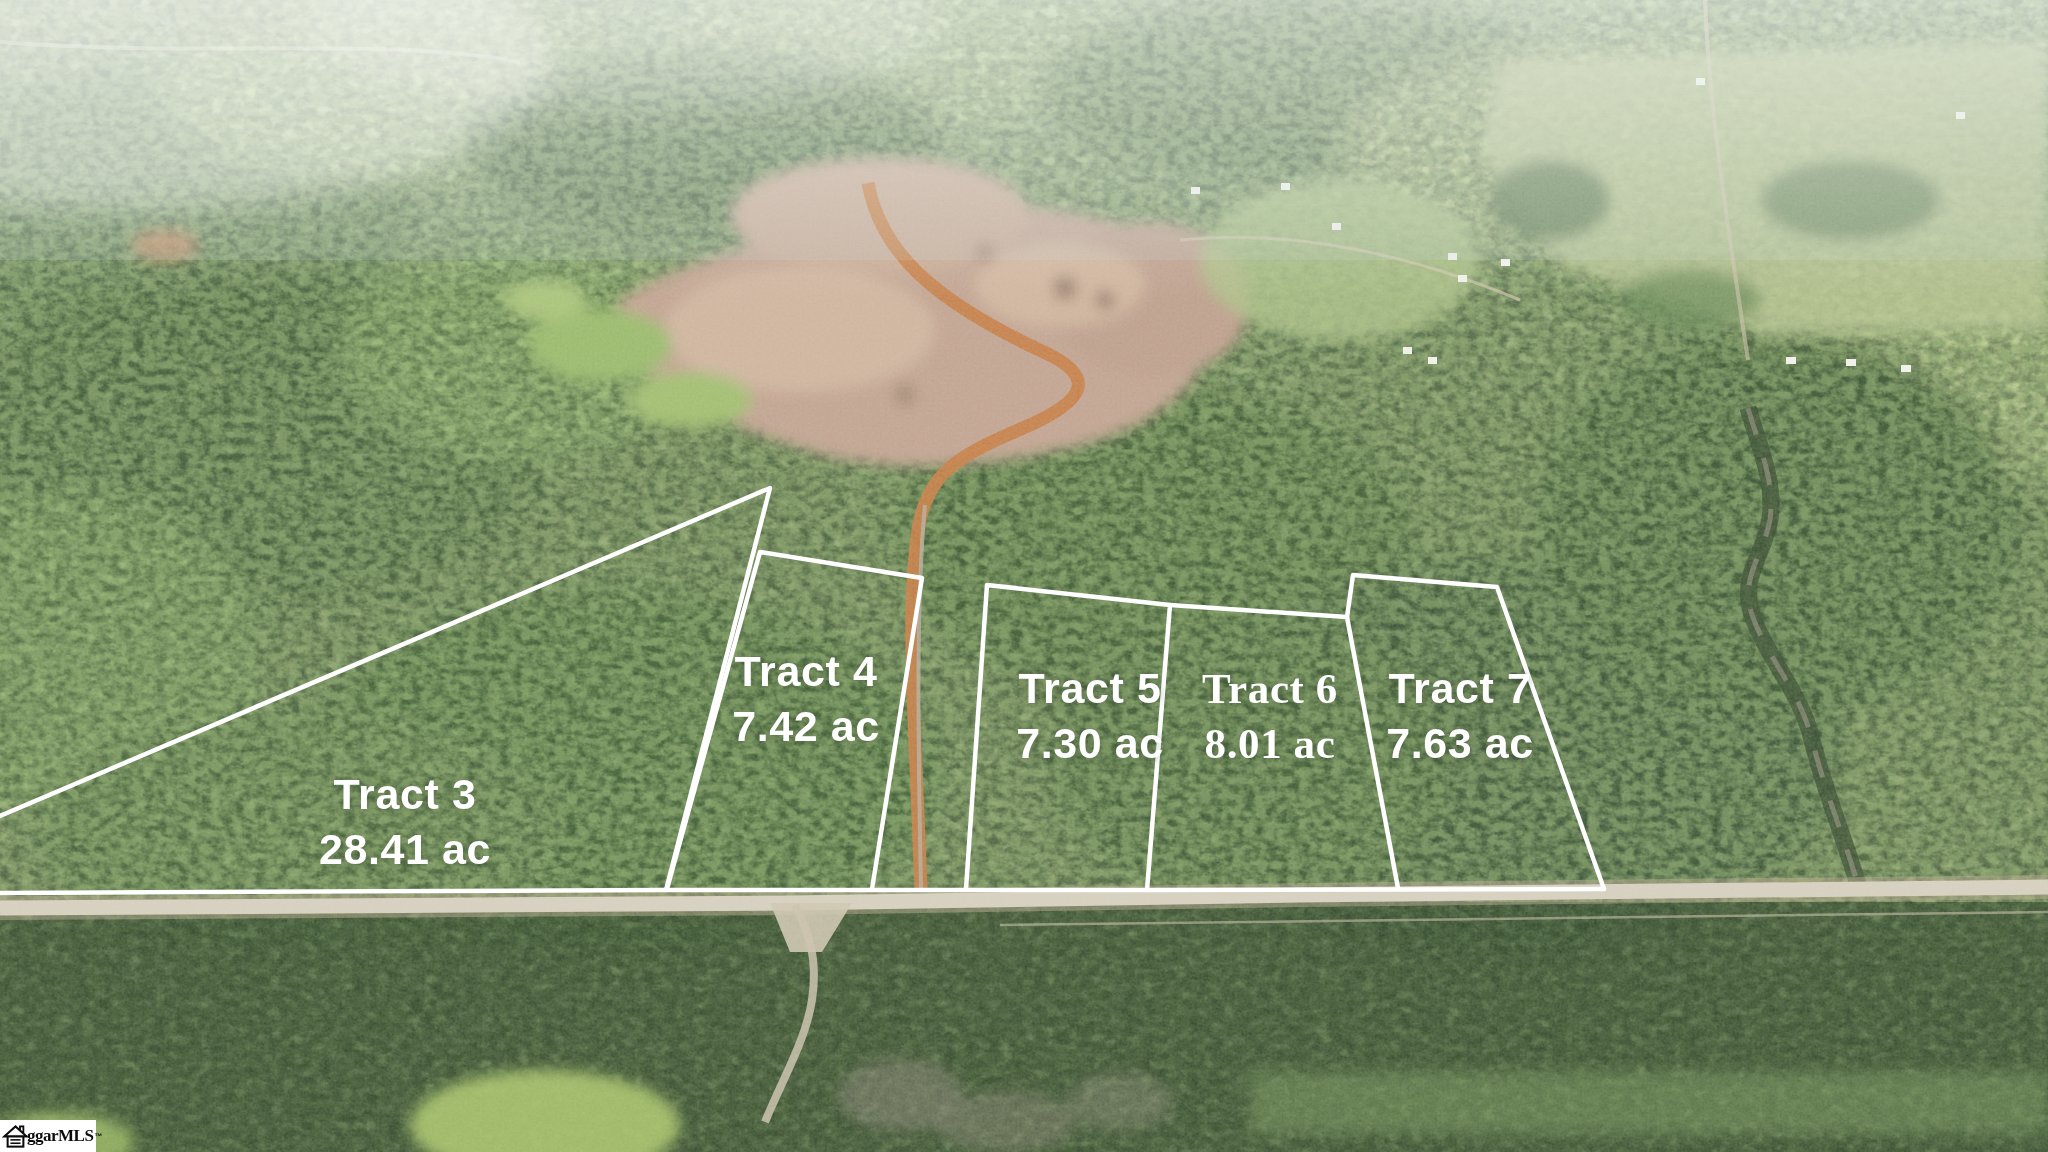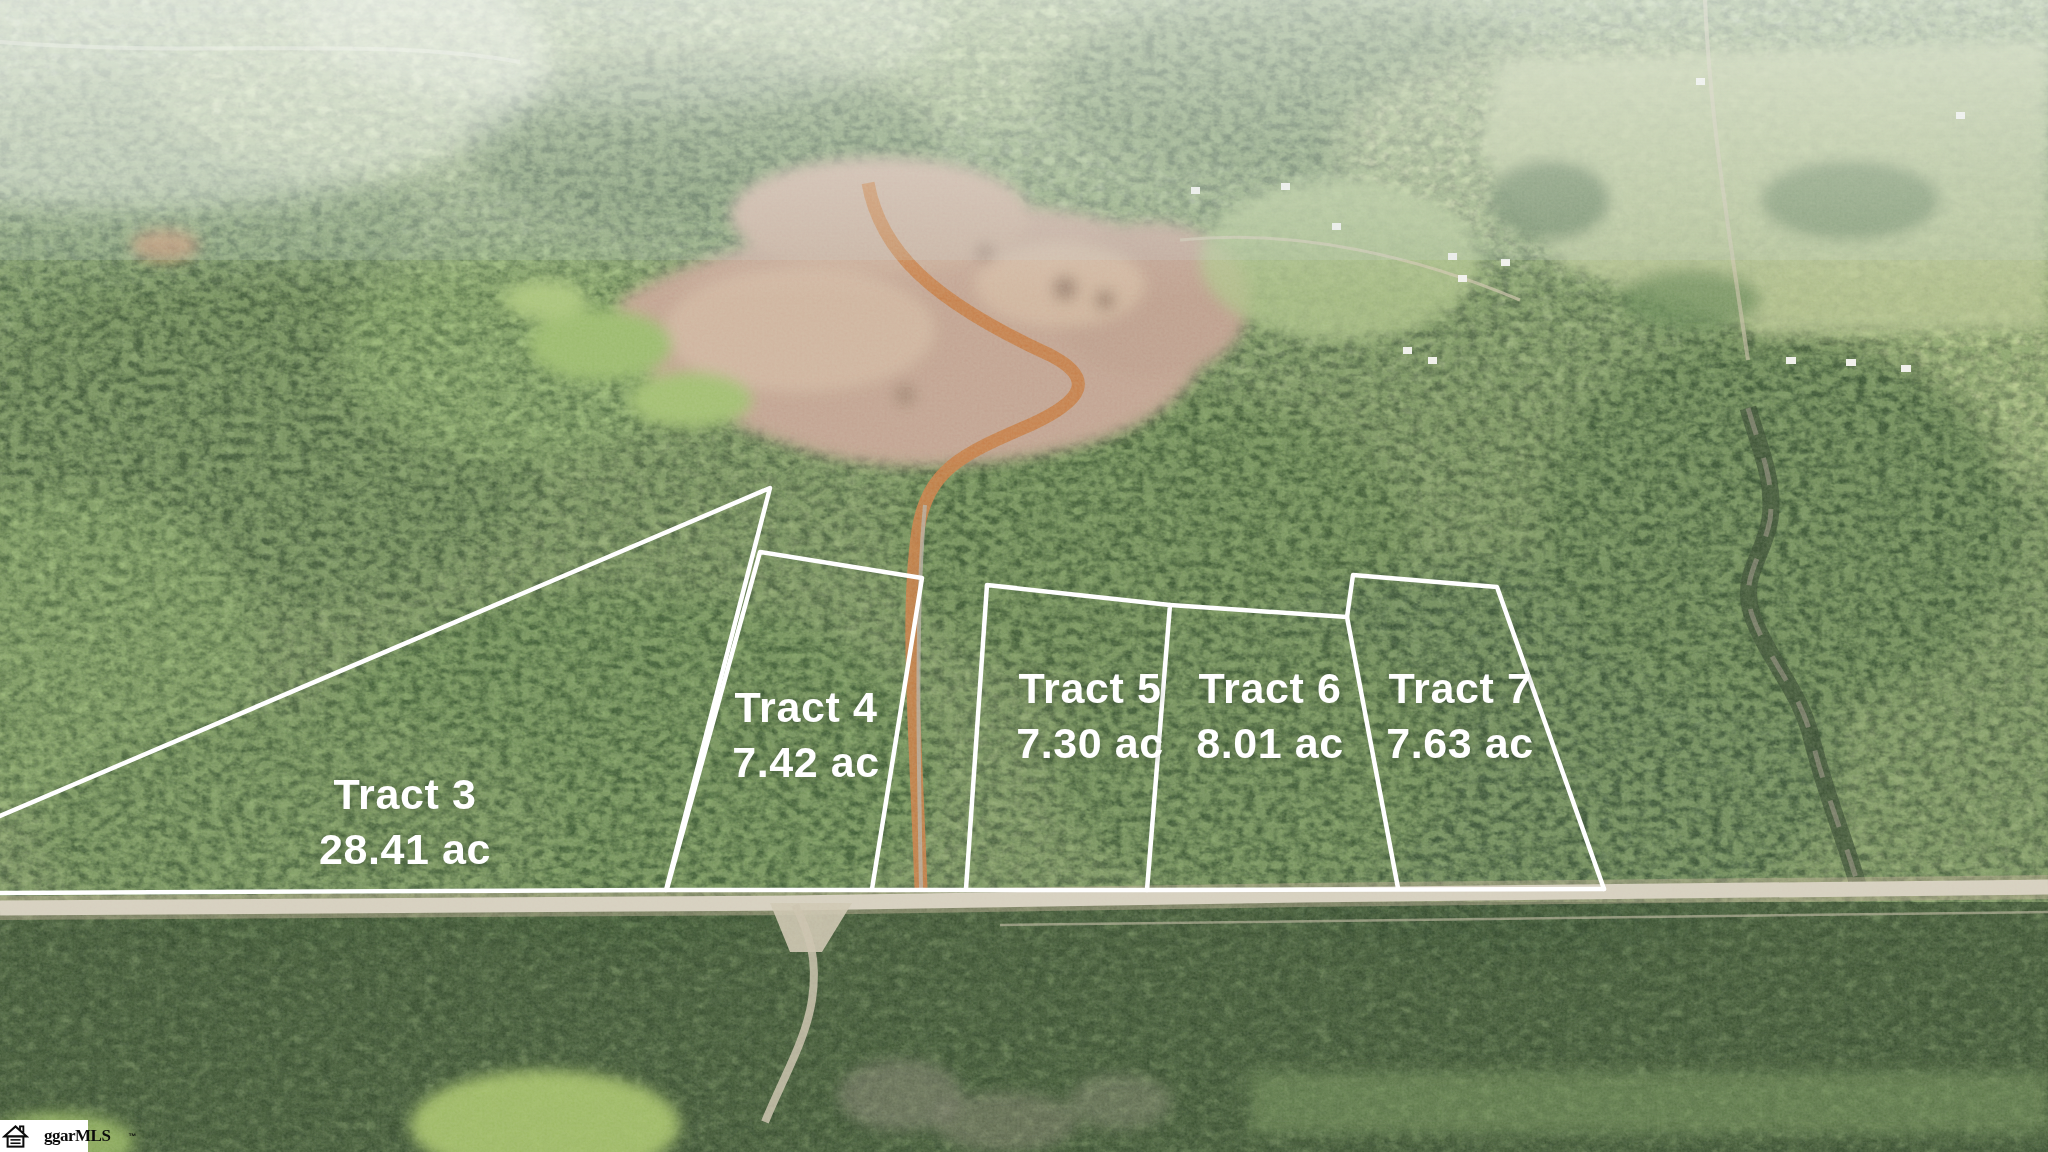--- a/index.html
+++ b/index.html
@@ -4,26 +4,26 @@
 <style>
   html,body{margin:0;padding:0;background:#222;}
   .scene{position:relative;width:2048px;height:1152px;overflow:hidden;
          font-family:"Liberation Sans",sans-serif;}
   .scene svg.layer{position:absolute;left:0;top:0;width:2048px;height:1152px;display:block;}
   .label{position:absolute;transform:translate(-50%,-50%);text-align:center;color:#fff;
          font-weight:600;font-size:43px;line-height:1.28;letter-spacing:.6px;white-space:nowrap;
          text-shadow:0 1px 10px rgba(35,48,28,.38);}
   .label .ac{font-weight:600;}
   #label-t3{left:405px;top:822px;}
-  #label-t4{left:806px;top:735px;text-align:center;}
+  #label-t4{left:806px;top:699px;text-align:center;}
   #label-t5{left:1090px;top:716px;text-align:center;}
-  #label-t6{left:1270px;top:716px;}
+  #label-t6{left:1270px;top:716px;font-family:Liberation Serif, serif;}
   #label-t7{left:1460px;top:716px;}
-  .watermark{position:absolute;left:0;bottom:0;width:88px;height:32px;background:#fff;
-             display:flex;align-items:center;gap:18px;padding-left:2px;box-sizing:border-box;
+  .watermark{position:absolute;left:0;bottom:0;width:96px;height:32px;background:#fff;
+             display:flex;align-items:center;gap:1px;padding-left:2px;box-sizing:border-box;
              color:#0b0b0b;}
   .watermark .wm-house{width:27px;height:27px;flex:0 0 auto;}
   .watermark .wm-text{font-size:17px;font-weight:700;letter-spacing:-0.5px;
              font-family:"Liberation Serif",serif;margin-left:-3px;}
   .watermark sup{font-size:8px;font-weight:700;vertical-align:super;}
 </style>
 </head>
 <body>
 
 <div class="scene">

